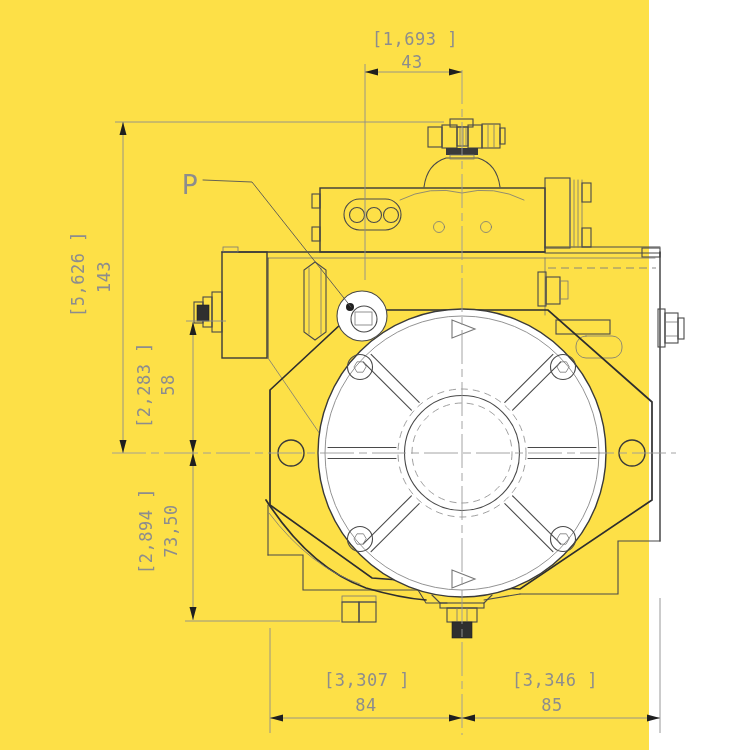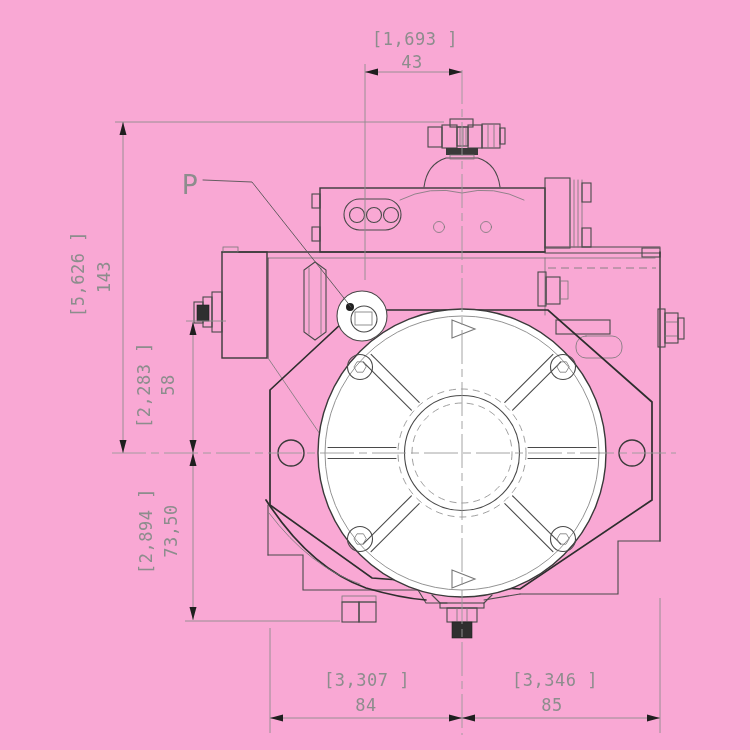--- a/index.html
+++ b/index.html
@@ -1,16 +1,16 @@
 <!DOCTYPE html>
 <html><head>
 <meta charset="utf-8">
 <style>
   html,body{margin:0;padding:0;background:#ffffff;}
-  #stage{width:750px;height:750px;position:relative;background:#f9a8d4;
+  #stage{width:649px;height:750px;position:relative;background:#fde047;
          font-family:"DejaVu Sans Mono", monospace;}
   svg{display:block;}
   .ln   {stroke:#3a3a3a;stroke-width:1.4;fill:none;stroke-linecap:round;}
   .ln2  {stroke:#4a4a4a;stroke-width:1.1;fill:none;stroke-linecap:round;}
   .lt   {stroke:#777777;stroke-width:0.8;fill:none;stroke-linecap:round;}
   .thick{stroke:#2e2e2e;stroke-width:1.7;fill:none;stroke-linecap:round;}
   .cl   {stroke:#9a9a9a;stroke-width:0.9;fill:none;stroke-dasharray:34 5 8 5;}
   .dim  {stroke:#8d8d8d;stroke-width:0.9;fill:none;}
   .hid  {stroke:#7d7d7d;stroke-width:0.9;fill:none;stroke-dasharray:8 5;}
   .dash {stroke:#888888;stroke-width:0.8;fill:none;stroke-dasharray:7 5;}

